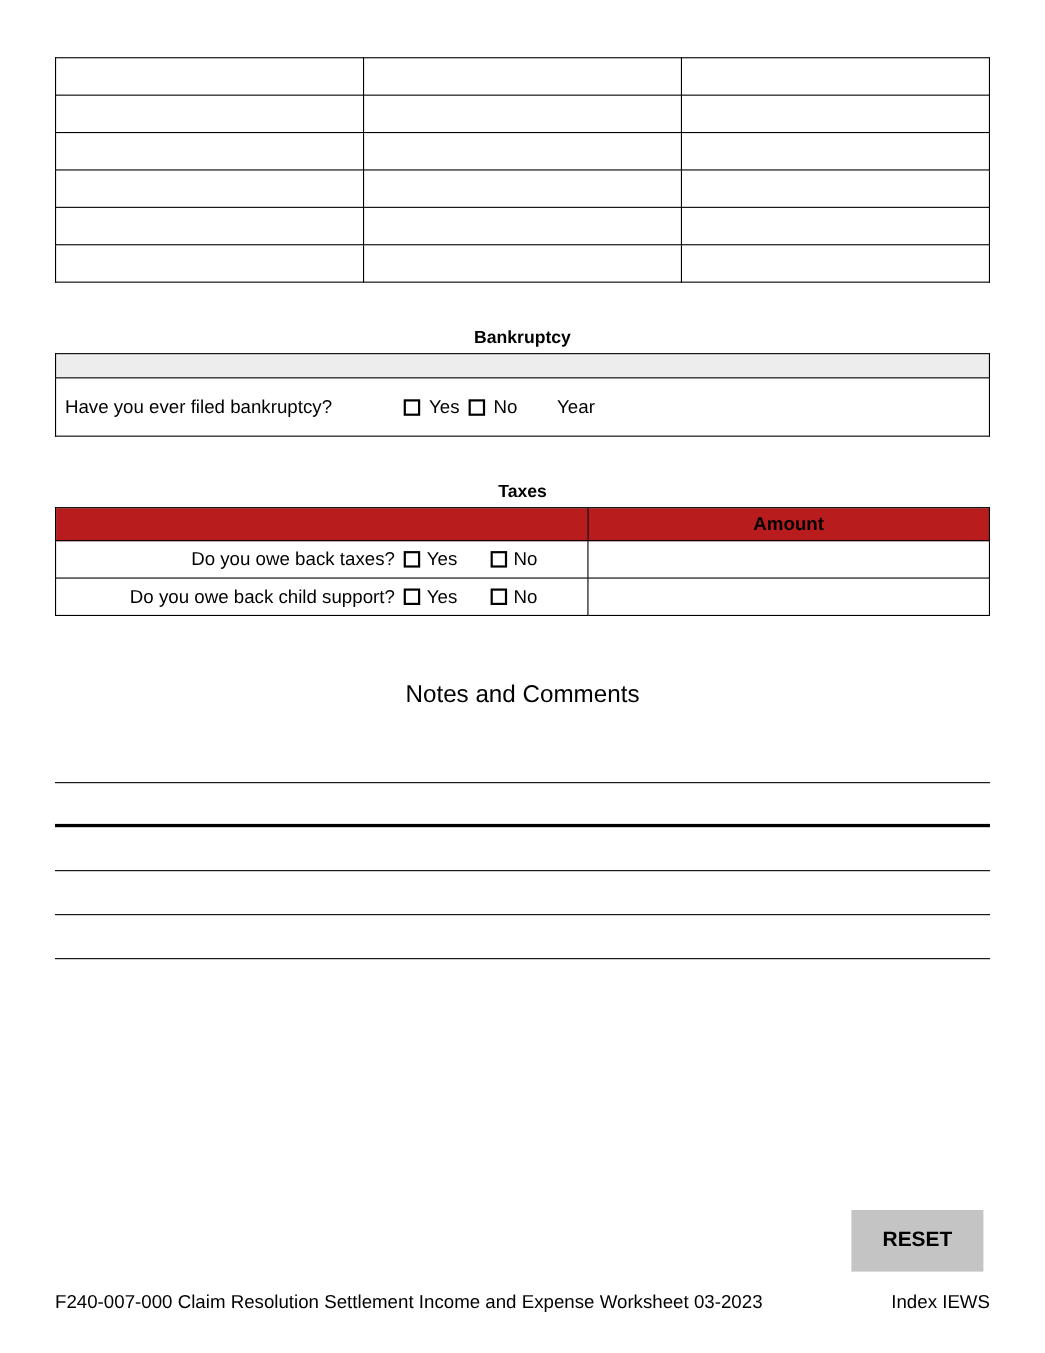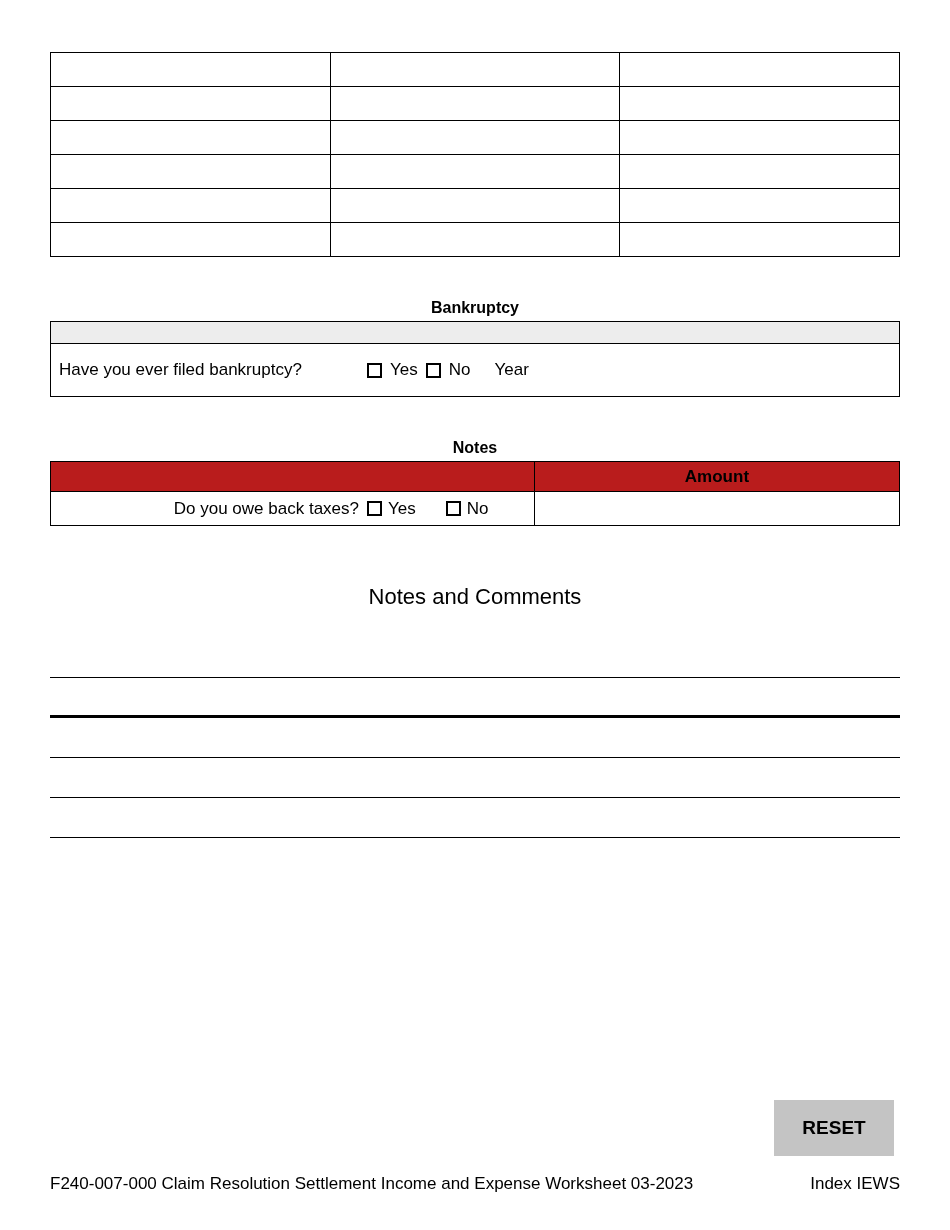--- a/index.html
+++ b/index.html
@@ -59,21 +59,21 @@
     gap: 8px;
   }
   .cb {
     display: inline-block;
     width: 15px;
     height: 15px;
     border: 2px solid #000;
     vertical-align: middle;
   }
   .q-text { flex: 0 0 300px; }
-  .yearlbl { margin-left: 16px; }
+  .yearlbl { margin-left: 28px; }
 
   .tax-table {
     width: 100%;
     border-collapse: collapse;
   }
   .tax-table th {
     border: 1.5px solid #000;
     background: #b91c1c;
     height: 30px;
     font-size: 17px;
@@ -183,21 +183,21 @@
           <span>Yes</span>
           <span class="cb"></span>
           <span>No</span>
           <span class="yearlbl">Year</span>
         </div>
       </td>
     </tr>
   </tbody>
     </table>
 
-  <div class="section-title">Notes</div>
+  <div class="section-title">Taxes</div>
   <table class="tax-table">
     <tbody>
         <tr>
       <th></th>
       <th>Amount</th>
     </tr>
     <tr>
       <td>
         <div class="inline-row">
           <span class="tax-q">Do you owe back taxes?</span>
@@ -205,20 +205,35 @@
             <span class="cb"></span>
             <span>Yes</span>
             <span class="gap"></span>
             <span class="cb"></span>
             <span>No</span>
           </span>
         </div>
       </td>
       <td></td>
     </tr>
+    <tr>
+      <td>
+        <div class="inline-row">
+          <span class="tax-q">Do you owe back child support?</span>
+          <span class="tax-cb-group">
+            <span class="cb"></span>
+            <span>Yes</span>
+            <span class="gap"></span>
+            <span class="cb"></span>
+            <span>No</span>
+          </span>
+        </div>
+      </td>
+      <td></td>
+    </tr>
   </tbody>
     </table>
 
   <div class="notes-title">Notes and Comments</div>
   <div class="note-line"></div>
   <div class="note-line bold"></div>
   <div class="note-line"></div>
   <div class="note-line"></div>
   <div class="note-line"></div>
 

